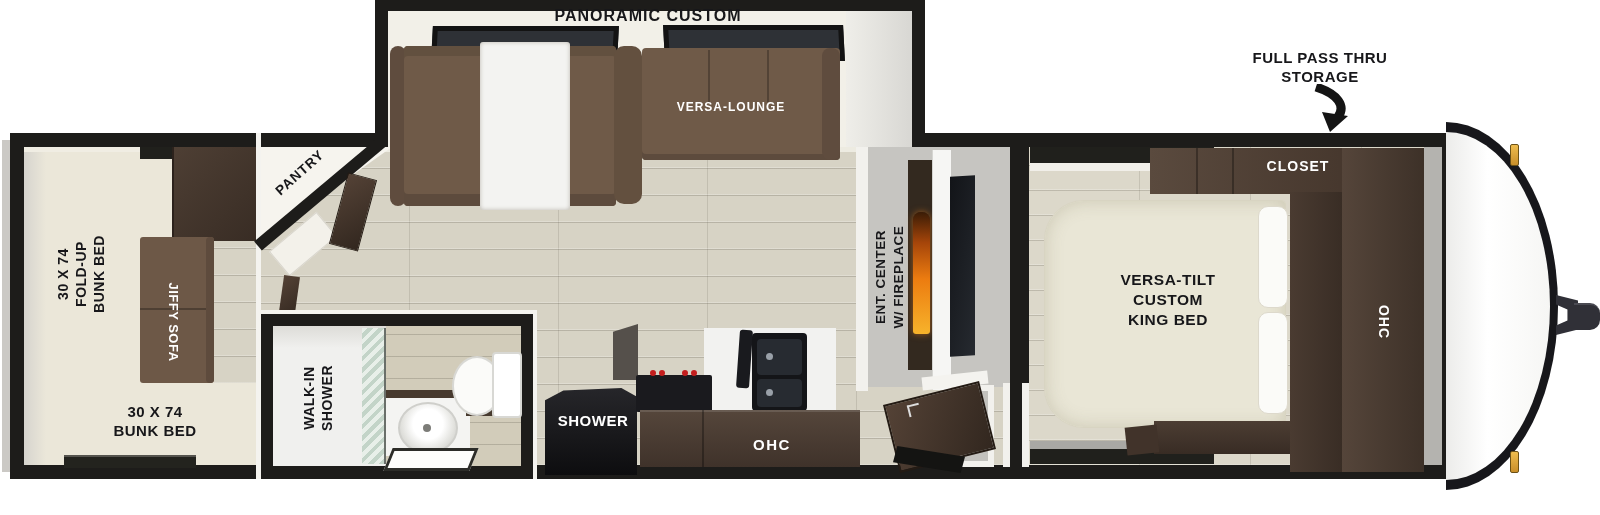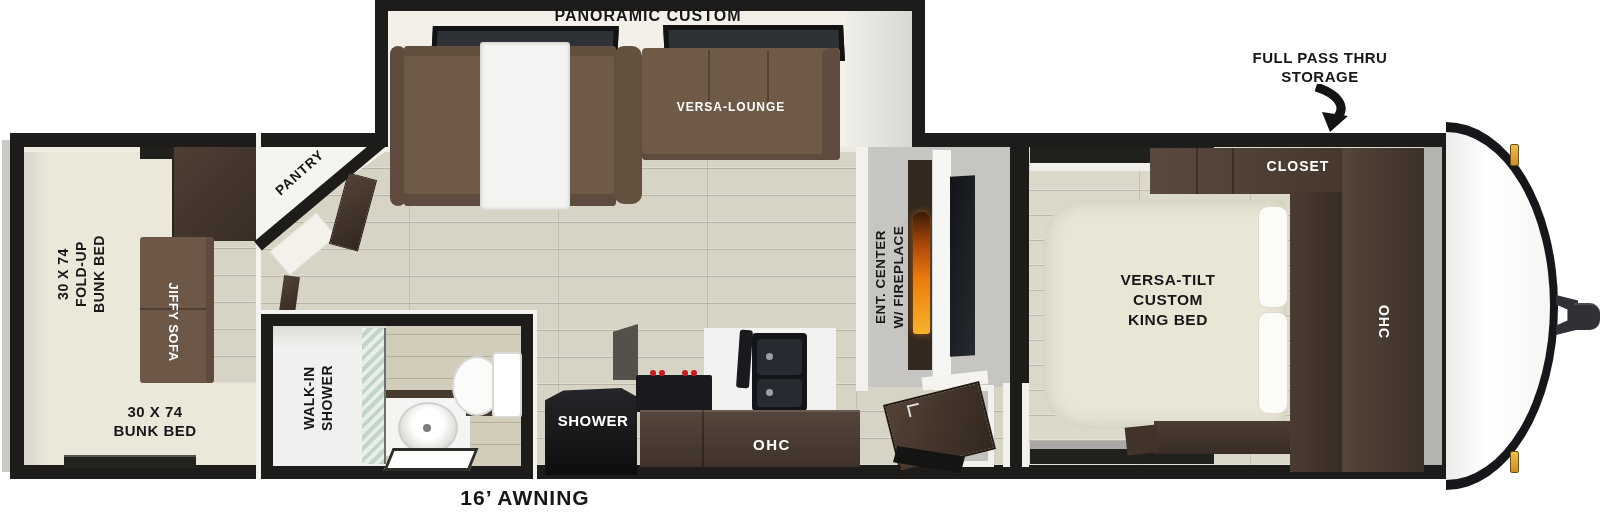--- a/index.html
+++ b/index.html
@@ -164,15 +164,14 @@
   <div class="abs" style="left:1510px;top:451px;width:7px;height:20px;background:linear-gradient(#eebc4e,#c98f2a);border:1px solid #6b5116;border-radius:2px;"></div>
   <div class="abs" style="left:1556px;top:295px;width:22px;height:40px;background:#303037;clip-path:polygon(0 0,100% 14%,100% 86%,0 100%,0 76%,52% 64%,52% 36%,0 24%);"></div>
   <div class="abs" style="left:1574px;top:303px;width:26px;height:25px;background:#303037;border-radius:0 10px 10px 0;border-top:2px solid #4a4a52;"></div>
 
   <div class="lbl" style="left:1220px;top:44px;width:200px;height:46px;font-size:15px;">FULL PASS THRU
 STORAGE</div>
   <svg class="abs" style="left:1302px;top:84px;" width="52" height="50" viewBox="0 0 52 50">
     <path d="M14 3 C36 10 44 22 36 33" stroke="#141414" stroke-width="9" fill="none"></path>
     <polygon points="20,28 46,32 28,48" fill="#141414"></polygon>
   </svg>
-  <div class="lbl" style="left:415px;top:486px;width:220px;height:24px;font-size:21px;letter-spacing:1px;">16’ AWNING</div>
 
 </div>
 
 </body></html>

